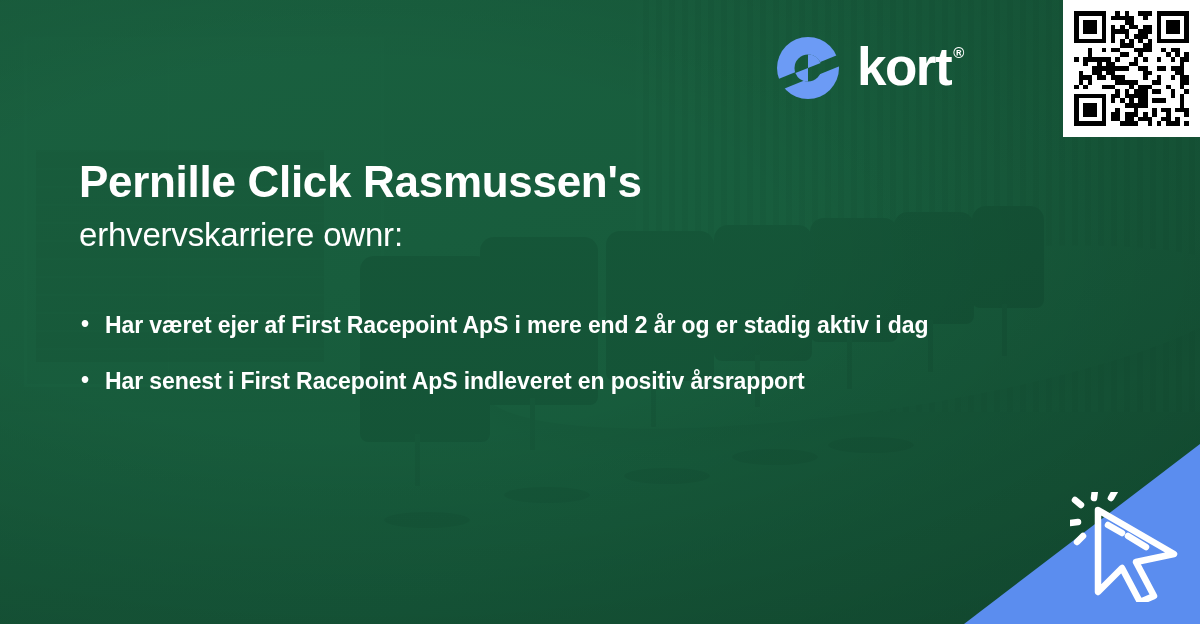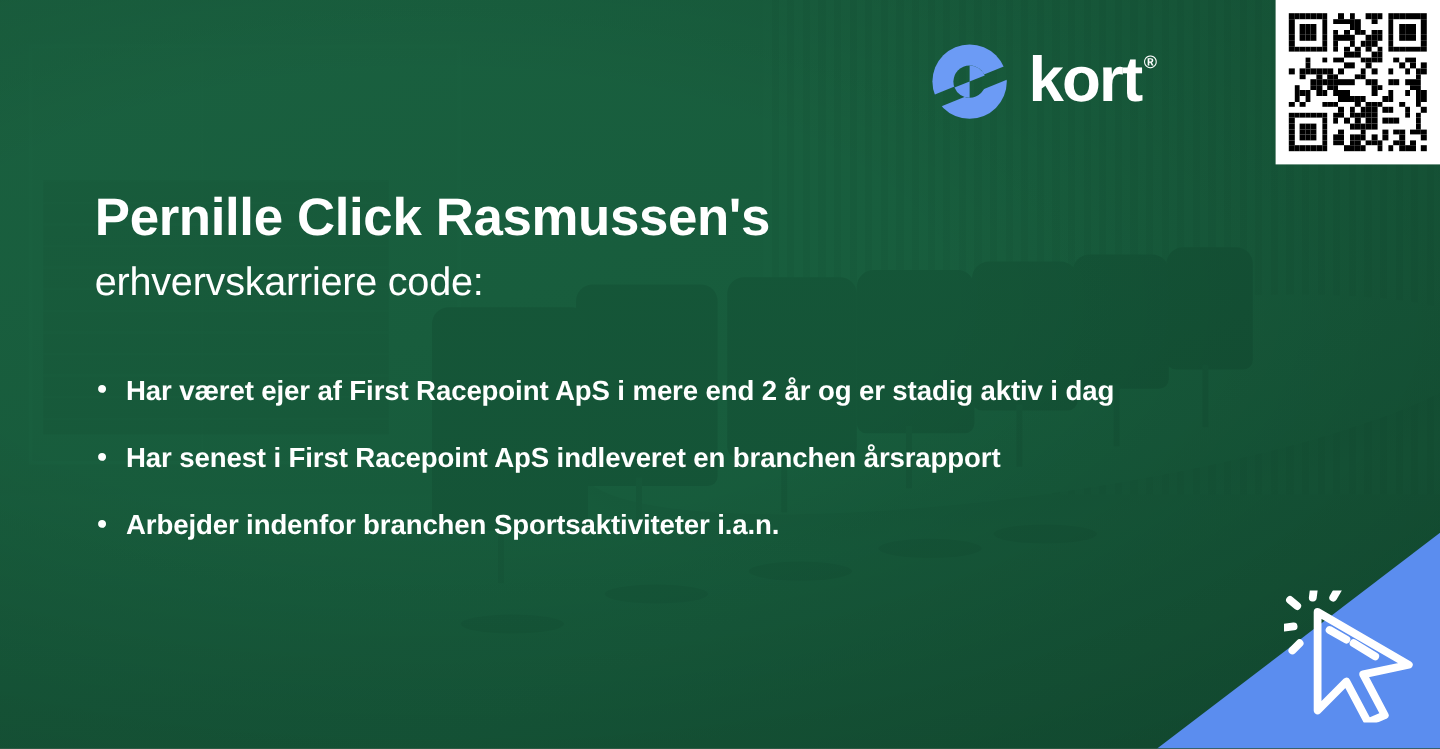--- a/index.html
+++ b/index.html
@@ -893,27 +893,26 @@
         <i></i>
         <i></i>
         <i style="background: transparent;"></i>
         <i></i>
       </div>
     <span class="sr">QR code</span>
   </div>
 
   <div class="headline">
     <div class="headline-1">Pernille Click Rasmussen's</div>
-    <div class="headline-2">erhvervskarriere code:</div>
+    <div class="headline-2">erhvervskarriere ownr:</div>
   </div>
 
   <ul class="bullets" id="bullets">
       <li>Har været ejer af First Racepoint ApS i mere end 2 år og er stadig aktiv i dag</li>
-      <li>Har senest i First Racepoint ApS indleveret en branchen årsrapport</li>
-      <li>Arbejder indenfor branchen Sportsaktiviteter i.a.n.</li>
+      <li>Har senest i First Racepoint ApS indleveret en positiv årsrapport</li>
     </ul>
 
   <div class="corner">
     <span class="sr">Click cursor</span>
   </div>
   <span class="cursor">
     <svg viewBox="0 0 116 110" width="116" height="110" aria-hidden="true">
       <g fill="none" stroke="#ffffff" stroke-width="6.5" stroke-linecap="round" stroke-linejoin="round">
         <path d="M28 18 L104 62 L66 70 L84 104 L70 110 L52 76 L28 100 Z"></path>
         <path d="M38 33 L52 41"></path>

